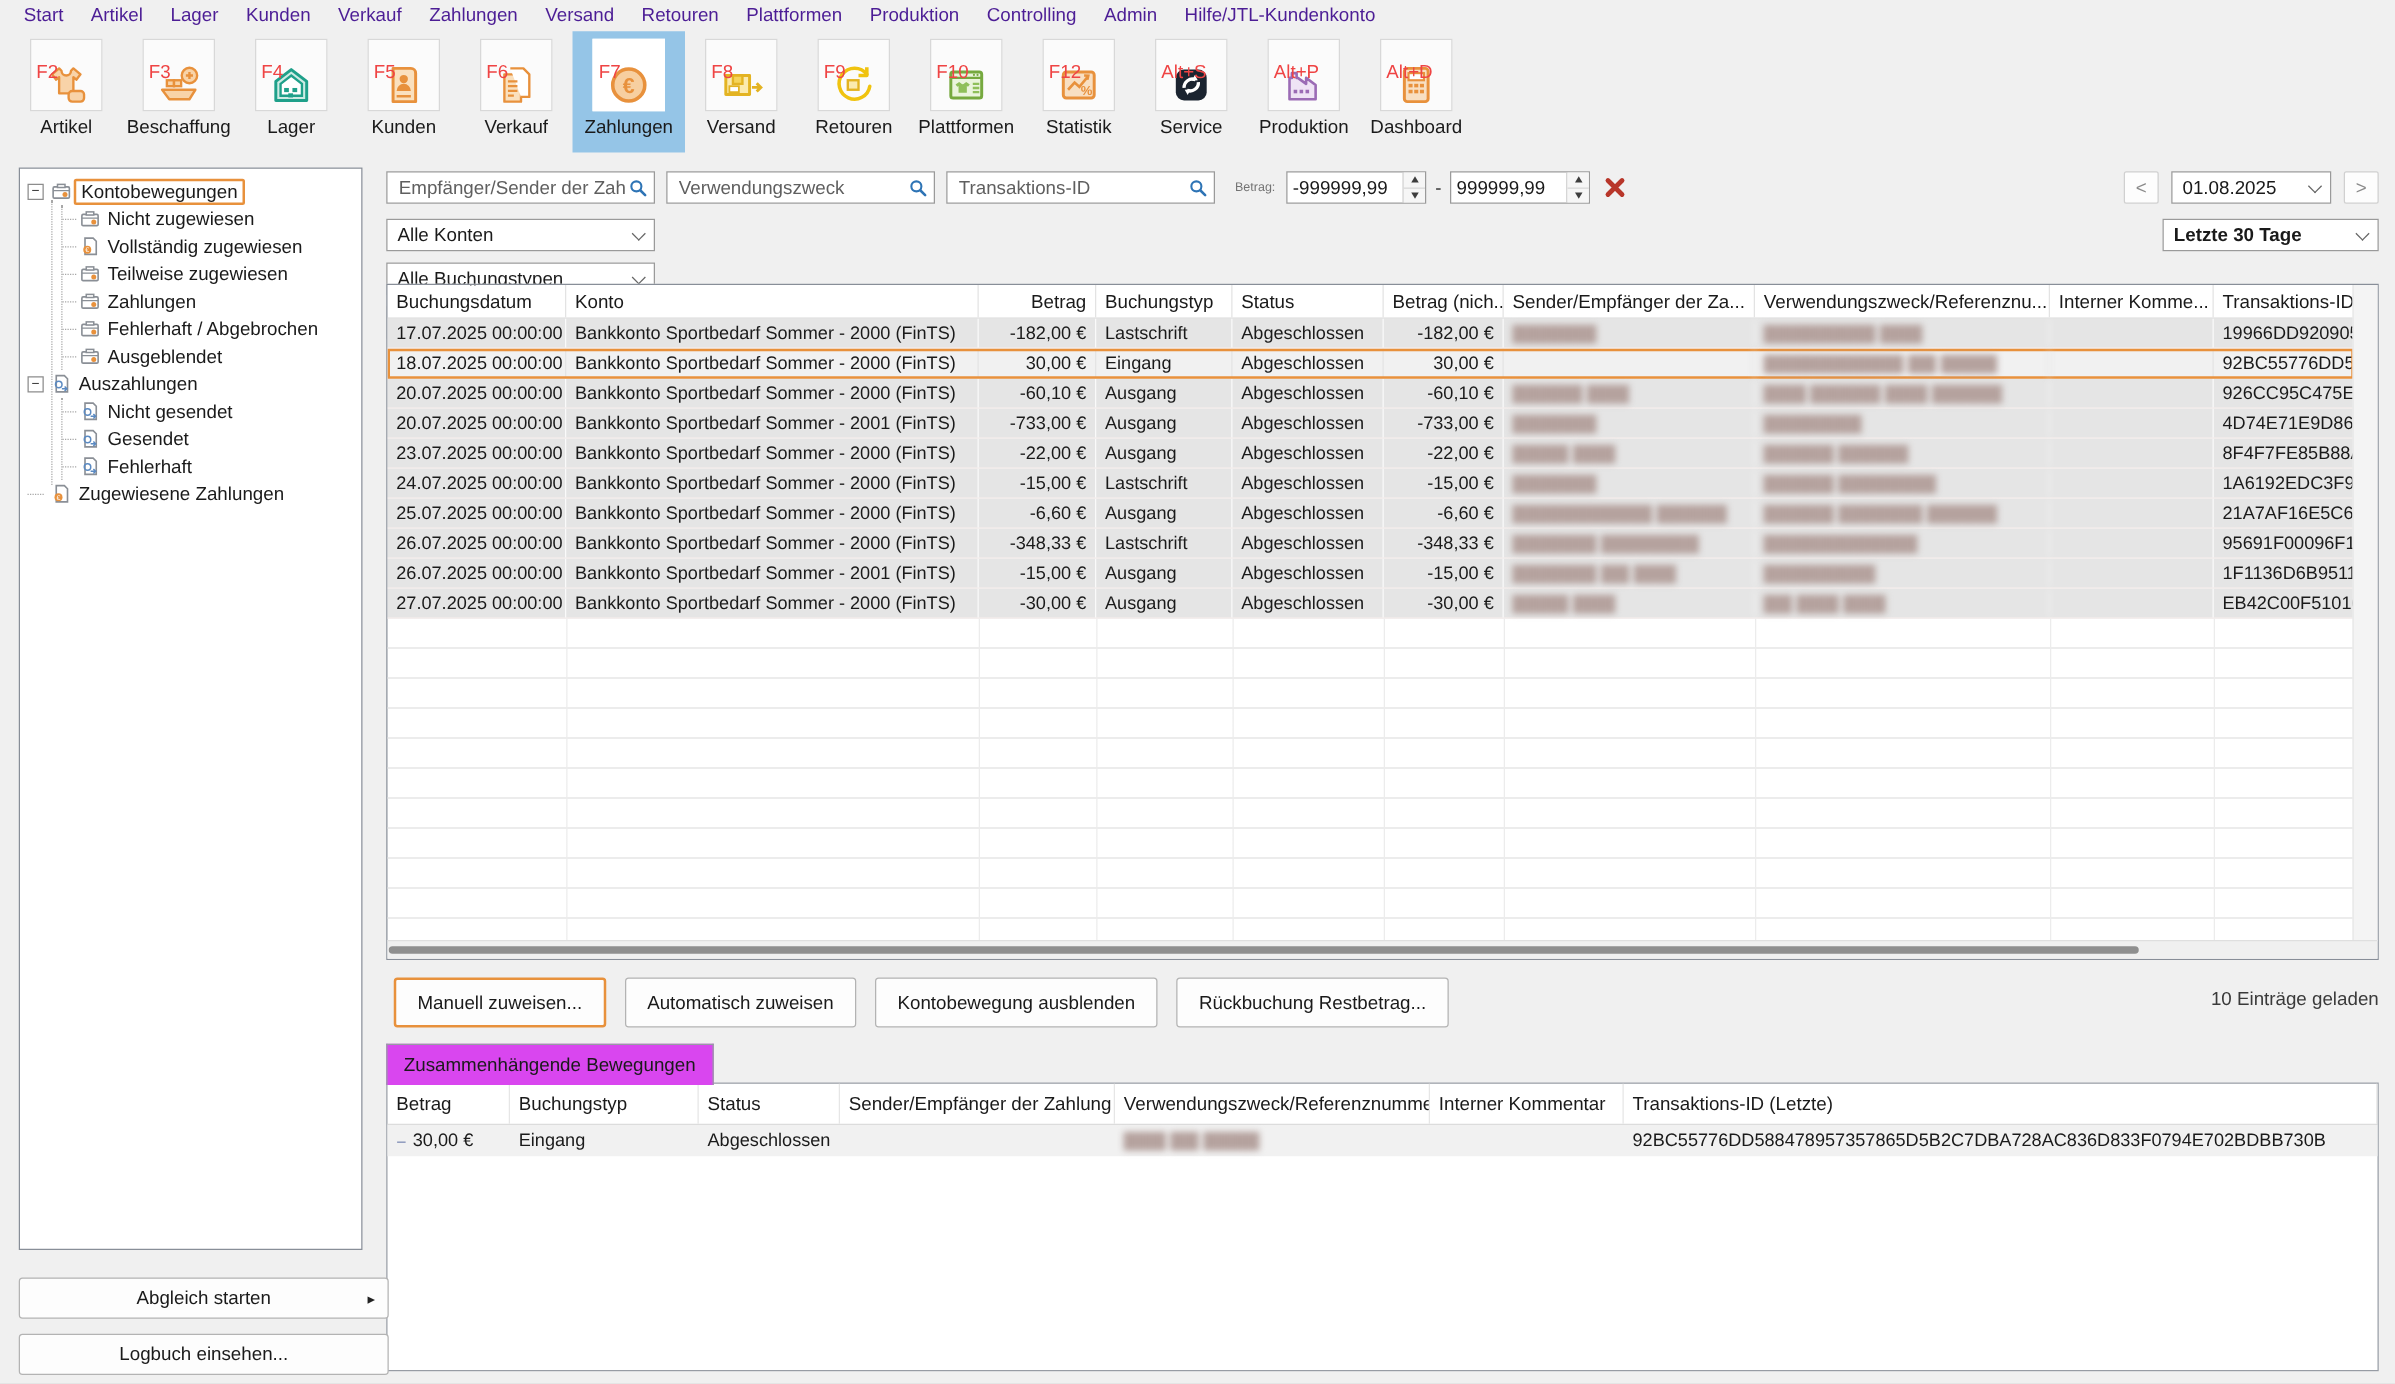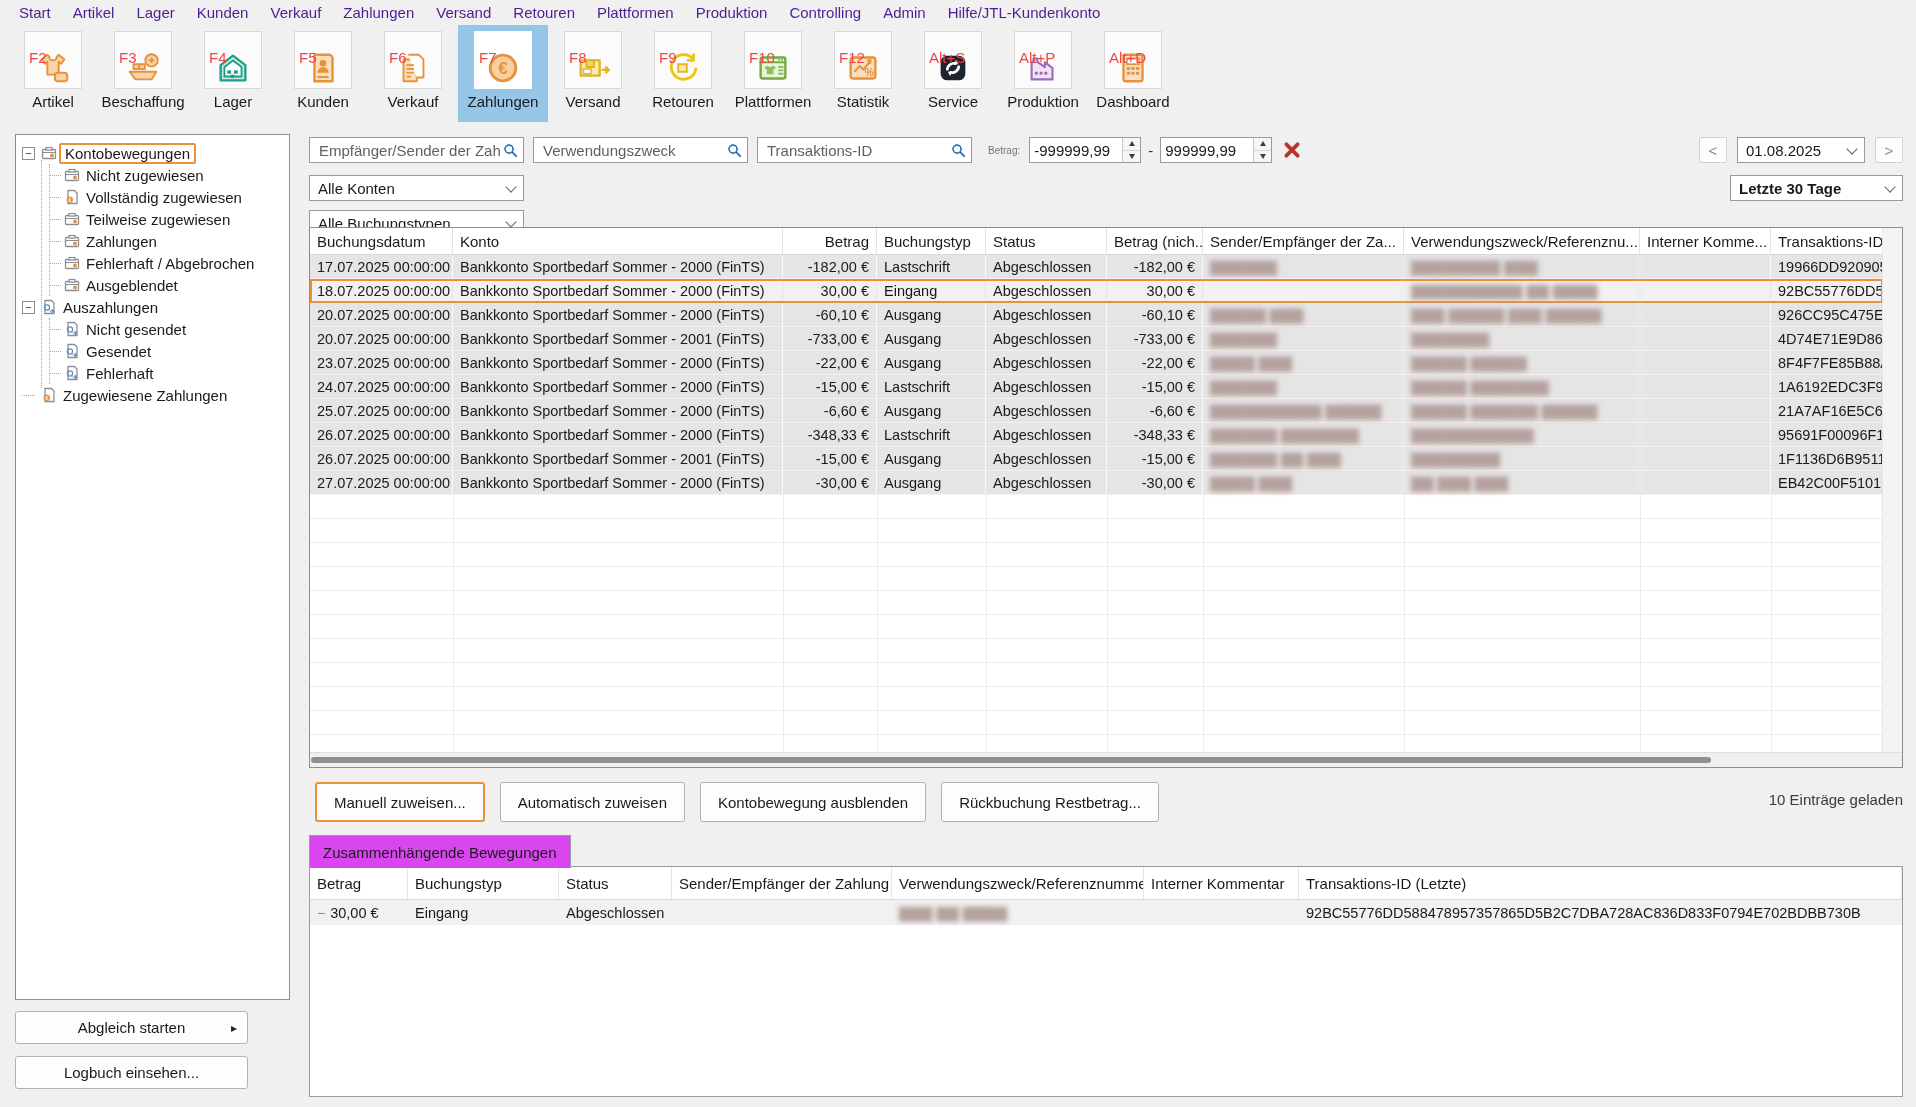--- a/index.html
+++ b/index.html
@@ -115,22 +115,22 @@
   .rel-panel{position:absolute;left:309px;top:866px;width:1594px;height:231px;background:#fff;border:1px solid #979ca4;box-sizing:border-box;}
   .rel-grid{display:grid;grid-template-columns:98px 151px 113px 220px 252px 155px minmax(0,1fr);}
   .rel-head{height:33px;}
   .rel-head .thcell{font-size:15px;border-right:1px solid #e6e6e6;}
   .rel-head{border-bottom:1px solid #dcdcdc;box-sizing:border-box;}
   .rel-row{height:25px;background:#f1f1f1;}
   .rel-row .cell{border-right:none;font-size:14.5px;}
   .collapse-glyph{color:#7d8bb4;margin-right:5px;font-size:14px;}
 
   
-  .side-btn{position:absolute;left:15px;width:233px;height:33px;background:#fdfdfd;border:1px solid #b3b3b3;border-radius:3px;
-            display:flex;align-items:center;justify-content:center;font-size:15px;color:#1a1a1a;box-sizing:border-box;}
+  .side-btn{position:absolute;left:15px;width:296px;height:33px;background:#fdfdfd;border:1px solid #b3b3b3;border-radius:3px;
+            display:flex;align-items:center;justify-content:center;font-size:15px;color:#1a1a1a;box-sizing:border-box;margin-top:11px;}
   .side-btn .arrow{position:absolute;right:10px;font-size:12px;color:#222;}
   #btn-abgleich{top:1011px;}
   #btn-logbuch{top:1056px;}
 </style>
 </head>
 <body>
 
 <svg width="0" height="0" style="position:absolute">
   <defs>
     <symbol id="sym-tshirt" viewBox="0 0 40 40">

